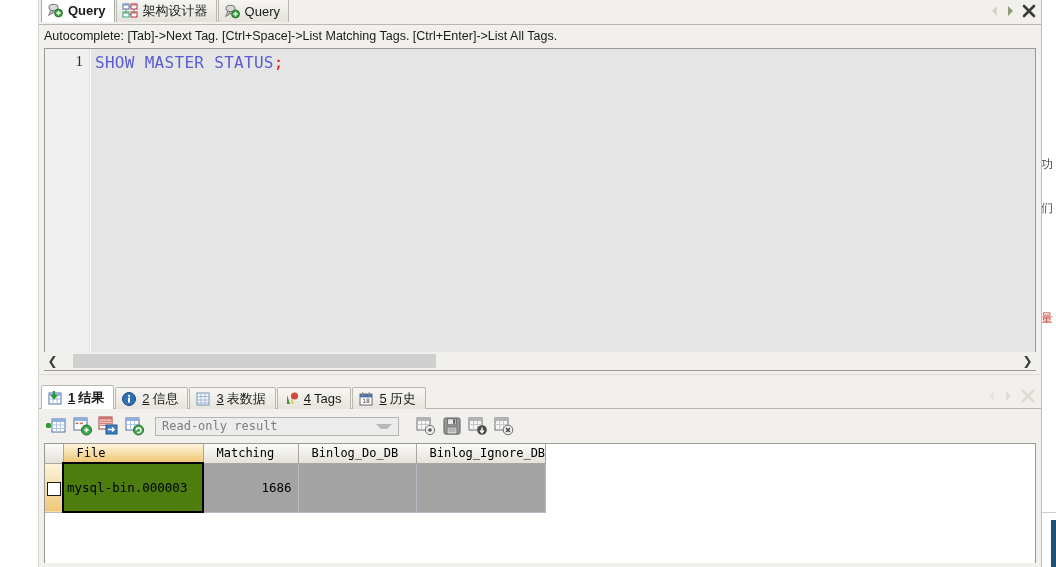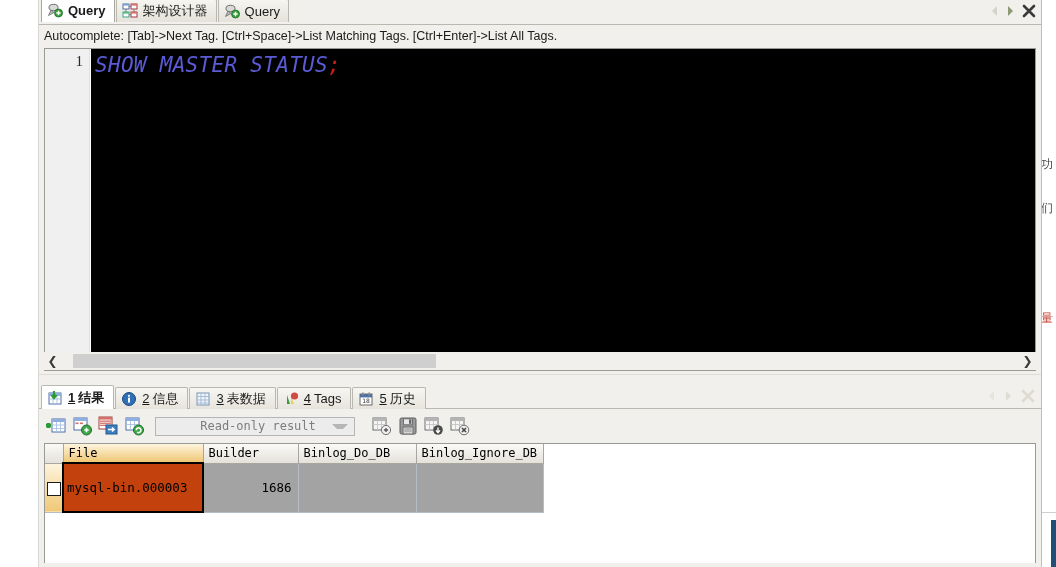--- a/index.html
+++ b/index.html
@@ -37,23 +37,23 @@
     background:#f1f0ec;color:#1a1a1a;font-size:12.5px;display:flex;align-items:center;
     padding-left:5px;box-sizing:border-box;}
 
   
   .editor-wrap{position:absolute;left:5px;top:48px;width:992px;height:323px;
     background:#fff;border:1px solid #9a9a94;box-sizing:border-box;}
   .gutter{position:absolute;left:0;top:0;width:45px;height:100%;background:#f0f0f0;
     border-right:1px solid #e2e2e2;box-sizing:border-box;}
   .lineno{position:absolute;right:6px;top:4px;font-family:"Liberation Serif",serif;
     font-size:15px;color:#2a2a2a;}
-  .codearea{position:absolute;left:46px;top:0;right:0;bottom:0;background:#000000;
-    font-family:"DejaVu Sans Mono",monospace;font-size:21px;padding:4px 0 0 4px;
-    box-sizing:border-box;letter-spacing:.3px;white-space:pre;font-style:italic;}
+  .codearea{position:absolute;left:46px;top:0;right:0;bottom:0;background:#e5e5e5;
+    font-family:"DejaVu Sans Mono",monospace;font-size:16px;padding:4px 0 0 4px;
+    box-sizing:border-box;letter-spacing:.3px;white-space:pre;}
   .kw{color:#5b5bd6;}
   .punc{color:#d01b1b;}
 
   
   .hscroll{position:absolute;left:5px;top:352px;width:992px;height:18px;
     background:#f1f0ec;display:flex;align-items:center;box-sizing:border-box;}
   .hs-left,.hs-right{width:17px;height:17px;display:flex;align-items:center;justify-content:center;
     font-size:12px;color:#3b3b3b;cursor:pointer;flex:0 0 17px;}
   .hs-track{position:relative;flex:1;height:14px;background:#f1f0ec;}
   .hs-thumb{position:absolute;left:12px;top:0;width:363px;height:14px;background:#cfcfcf;cursor:pointer;}
@@ -71,41 +71,41 @@
         border:1px solid #b9b8b0;border-bottom:none;border-radius:2px 2px 0 0;
         font-size:13px;color:#1b1b1b;white-space:nowrap;cursor:default;}
   .ltab.active{background:#ffffff;height:23px;font-weight:bold;position:relative;z-index:3;}
   .ltab .tico{width:16px;height:16px;margin-right:5px;flex:0 0 16px;position:relative;}
   .ltab .num{text-decoration:underline;margin-right:3px;}
 
   
   .restoolbar{position:absolute;left:0;top:409px;width:1002px;height:34px;background:#f1f0ec;
      display:flex;align-items:center;padding-left:6px;box-sizing:border-box;}
   .tbtn{width:22px;height:22px;margin-right:4px;position:relative;cursor:pointer;flex:0 0 22px;}
-  .combo{width:200px;height:19px;margin:0 16px 0 6px;background:#ececec;border:1px solid #b5b5b5;
-     box-sizing:border-box;display:flex;align-items:center;position:relative;cursor:pointer;justify-content:center;}
+  .combo{width:244px;height:19px;margin:0 16px 0 6px;background:#ececec;border:1px solid #b5b5b5;
+     box-sizing:border-box;display:flex;align-items:center;position:relative;cursor:pointer;}
   .combo span{font-family:"DejaVu Sans Mono",monospace;font-size:12px;color:#7d7d7d;padding-left:6px;}
   .combo .cbarrow{position:absolute;right:6px;top:6px;width:0;height:0;
      border-left:5px solid transparent;border-right:5px solid transparent;border-top:5px solid #b6b6b6;}
 
   
   .gridpane{position:absolute;left:5px;top:443px;width:992px;height:120px;background:#fff;
      border:1px solid #9a9a94;border-bottom:none;box-sizing:border-box;overflow:hidden;}
   table.grid{border-collapse:collapse;table-layout:fixed;}
   table.grid th{height:19px;font-family:"DejaVu Sans Mono",monospace;font-size:12px;font-weight:normal;
-     text-align:left;padding:0 0 0 5px;color:#000;
+     text-align:left;padding:0 0 0 13px;color:#000;
      background:linear-gradient(to bottom,#fbfaf8,#e3e1d9);
      border-right:1px solid #a7a7a0;border-bottom:1px solid #a7a7a0;box-sizing:border-box;}
   table.grid th.selcol{background:linear-gradient(to bottom,#fdf4dd,#f0c775);}
   table.grid th.rowhdr{background:linear-gradient(to bottom,#fbfaf8,#e3e1d9);padding:0;}
   table.grid td{height:22px;font-family:"DejaVu Sans Mono",monospace;font-size:12.5px;
      background:#a3a3a3;border-right:1px solid #b6bcc6;border-bottom:1px solid #b6bcc6;
      padding:6px 4px;box-sizing:border-box;color:#000;}
   table.grid td.rowhdr{background:linear-gradient(to bottom,#fdf4dd,#f0c775);padding:0;text-align:center;}
-  table.grid td.focus{background:#c2410c;border:2px solid #000;padding:16px 3px;}
+  table.grid td.focus{background:#4d7c0f;border:2px solid #000;padding:16px 3px;}
   table.grid td.numcell{text-align:right;padding-right:6px;}
   .rowcheck{width:12px;height:12px;border:1.5px solid #1b1b1b;background:#fff;display:inline-block;
      vertical-align:middle;margin-top:1px;}
 
   
   .lowctrl{position:absolute;right:5px;top:5px;display:flex;align-items:center;gap:6px;opacity:.55;}
 
   
   .rightsep{position:absolute;left:1041px;top:0;width:1px;height:567px;background:#bfbfba;}
   .rightpanel{position:absolute;left:1042px;top:0;width:14px;height:567px;background:#ffffff;overflow:hidden;}
@@ -391,21 +391,21 @@
       </span>
 
     </div>
 
     <div class="gridpane">
       <table class="grid">
         <thead>
           <tr>
             <th class="rowhdr" style="width:18px;"></th>
             <th class="selcol" style="width:140px;">File</th>
-            <th style="width:95px;">Builder</th>
+            <th style="width:95px;">Matching</th>
             <th style="width:118px;">Binlog_Do_DB</th>
             <th style="width:127px;">Binlog_Ignore_DB</th>
           </tr>
         </thead>
         <tbody>
           <tr>
             <td class="rowhdr">
               <span class="rowcheck"></span>
             </td>
             <td class="focus">mysql-bin.000003</td>

